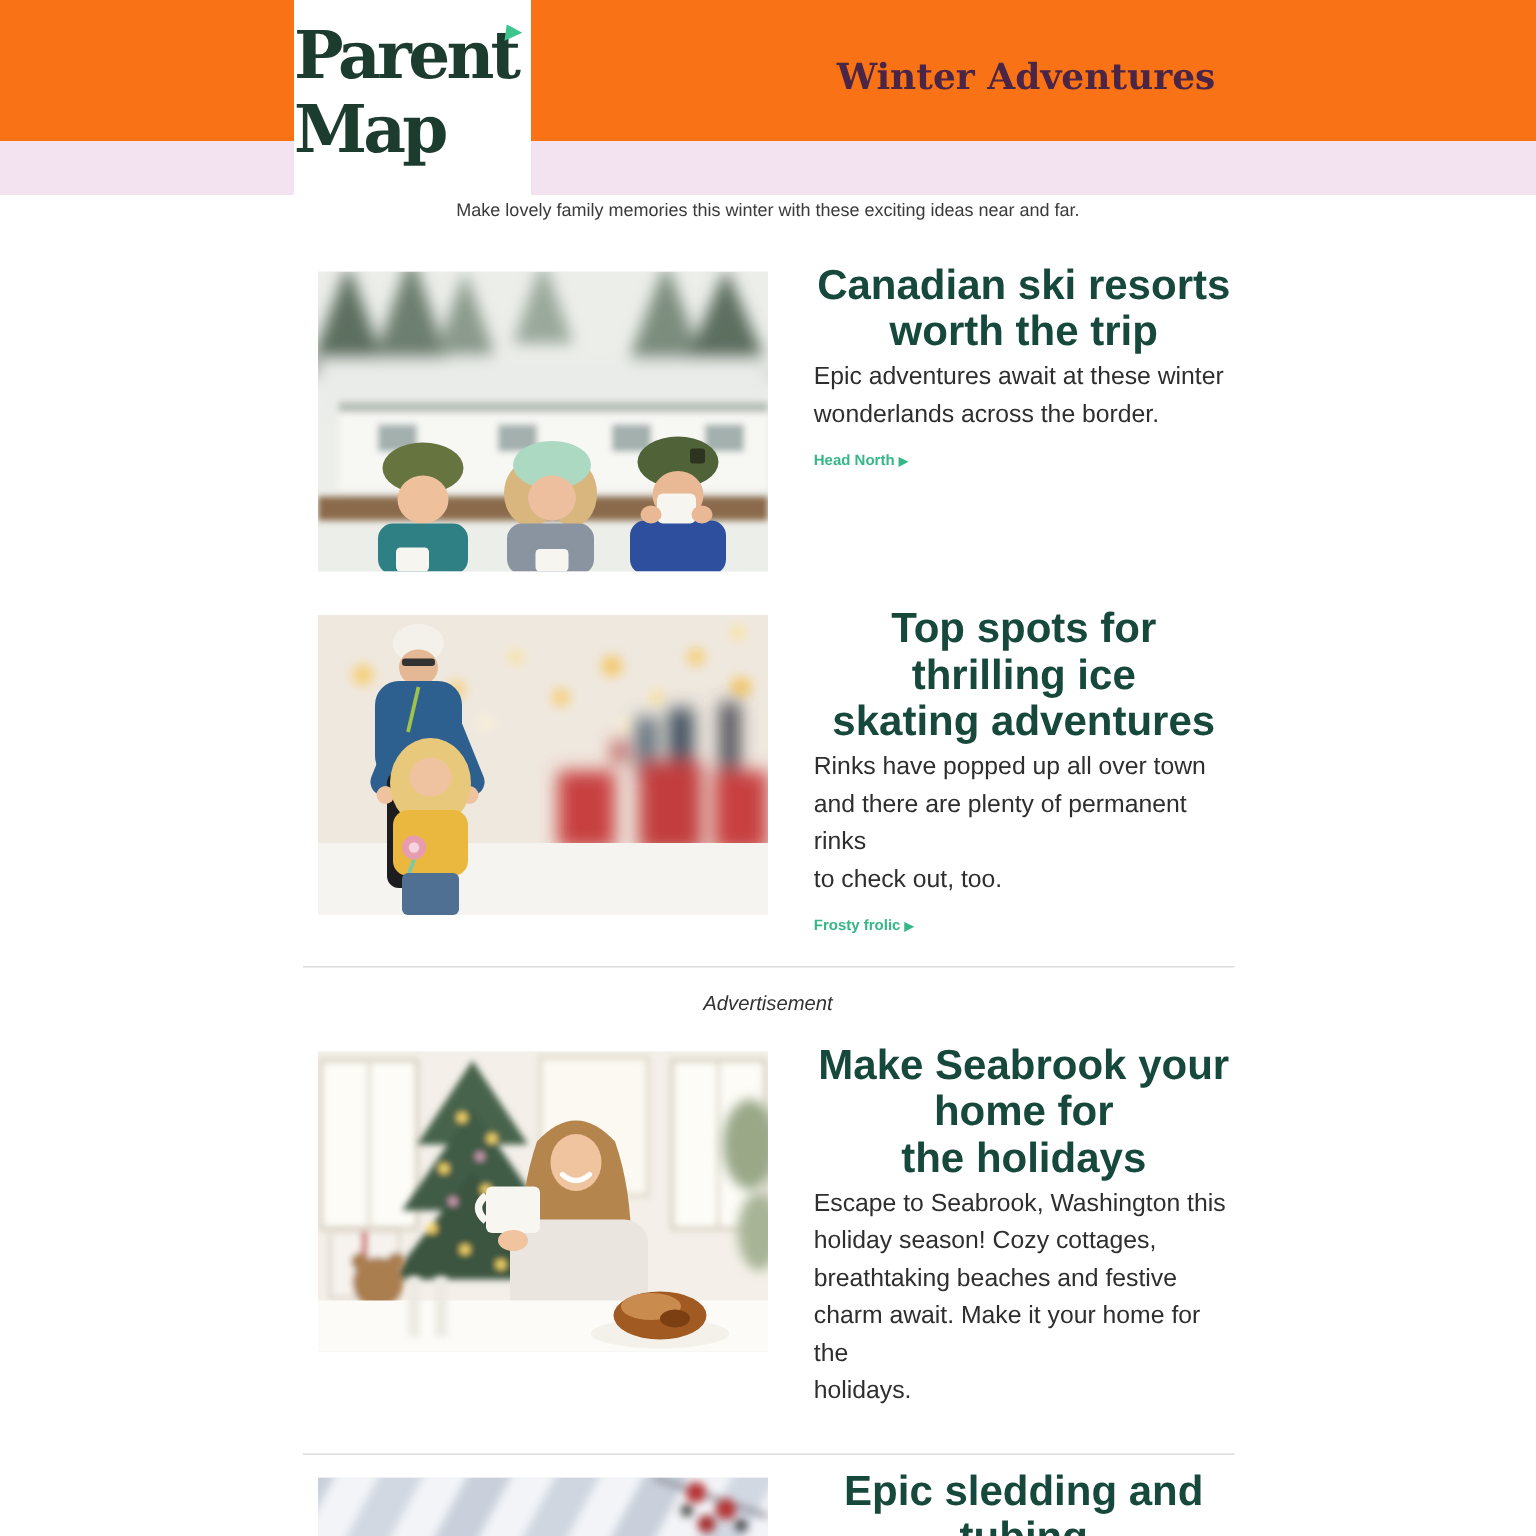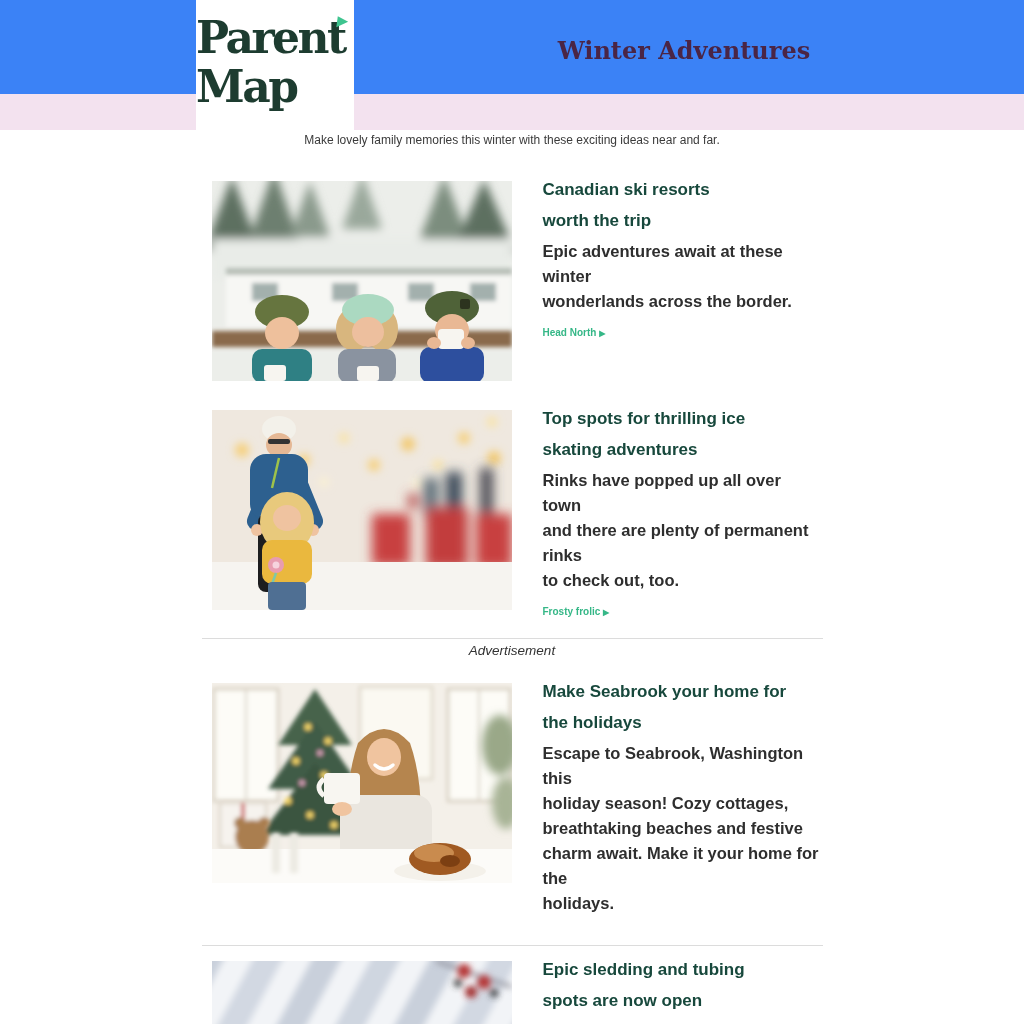--- a/index.html
+++ b/index.html
@@ -5,41 +5,41 @@
   :root{
     --logo-green:#1d3c30; --accent-teal:#3ec48f; --title-purple:#4a2545;
     --band-pink:#f3e2ef; --heading-green:#17483c; --link-green:#35b787;
     --body-text:#2e2e2e; --divider:#dcdcdc;
   }
   *{margin:0;padding:0;box-sizing:border-box;}
   html,body{background:#fff;}
   body{font-family:"Liberation Sans",sans-serif;}
   .page{position:relative;width:1024px;height:1024px;overflow:hidden;background:#fff;margin:0 auto;}
   
-  .header{position:relative;height:106px;background:#3b82f6;}
+  .header{position:relative;height:106px;background:#f97316;}
   .band{position:absolute;left:0;top:94px;width:100%;height:36px;background:var(--band-pink);}
   .logo{position:absolute;left:196px;top:0;width:158px;height:130px;background:#fff;padding-top:13px;z-index:2;cursor:pointer;}
   .logo-line{font-family:"DejaVu Serif",serif;font-weight:bold;font-size:44px;line-height:49px;letter-spacing:-2.5px;color:var(--logo-green);}
   .logo-flag{position:absolute;left:141px;top:17px;width:0;height:0;border-left:11px solid var(--accent-teal);border-top:4px solid transparent;border-bottom:7px solid transparent;transform:rotate(8deg);}
   .edition-title{position:absolute;left:524px;top:36px;width:320px;text-align:center;font-family:"DejaVu Serif",serif;font-weight:bold;font-size:24px;color:var(--title-purple);z-index:2;}
   
   .intro{padding-top:25px;text-align:center;font-size:12px;line-height:19px;color:#3a3a3a;}
   
   .content{width:621px;margin:31px auto 0;}
   .row{display:flex;margin-bottom:29px;}
   .art-img{margin-left:10px;width:300px;height:200px;flex:0 0 300px;overflow:hidden;cursor:pointer;background:#eee;}
   .art-img svg{display:block;}
   .art-text{margin-left:31px;margin-top:-7px;width:280px;}
-  .art-title{font-size:17px;line-height:31px;font-weight:bold;color:var(--heading-green);white-space:pre-line;cursor:pointer;}
-  .art-body{margin-top:3px;font-size:16.5px;line-height:25px;color:var(--body-text);white-space:pre-line;font-weight:bold;}
+  .art-title{font-size:28px;line-height:31px;font-weight:bold;color:var(--heading-green);white-space:pre-line;cursor:pointer;text-align:center;}
+  .art-body{margin-top:3px;font-size:16.5px;line-height:25px;color:var(--body-text);white-space:pre-line;}
   .art-cta{margin-top:13px;font-size:10px;font-weight:bold;color:var(--link-green);cursor:pointer;}
   .art-cta .arrow{font-size:0.8em;}
   .divider{border:none;border-top:1px solid var(--divider);height:0;}
   .row-last{margin-bottom:21px;}
-  .ad-label{margin-top:4px;text-align:center;font-size:13.5px;font-style:italic;color:#333;}
+  .ad-label{margin-top:16px;text-align:center;font-size:13.5px;font-style:italic;color:#333;}
   .row-after-ad{margin-top:25px;}
   .row-after-div{margin-top:15px;margin-bottom:0;}
   .row3wrap{margin-bottom:24px;}
 </style>
 </head>
 <body>
 
 <div class="page">
 
   <div class="header">

